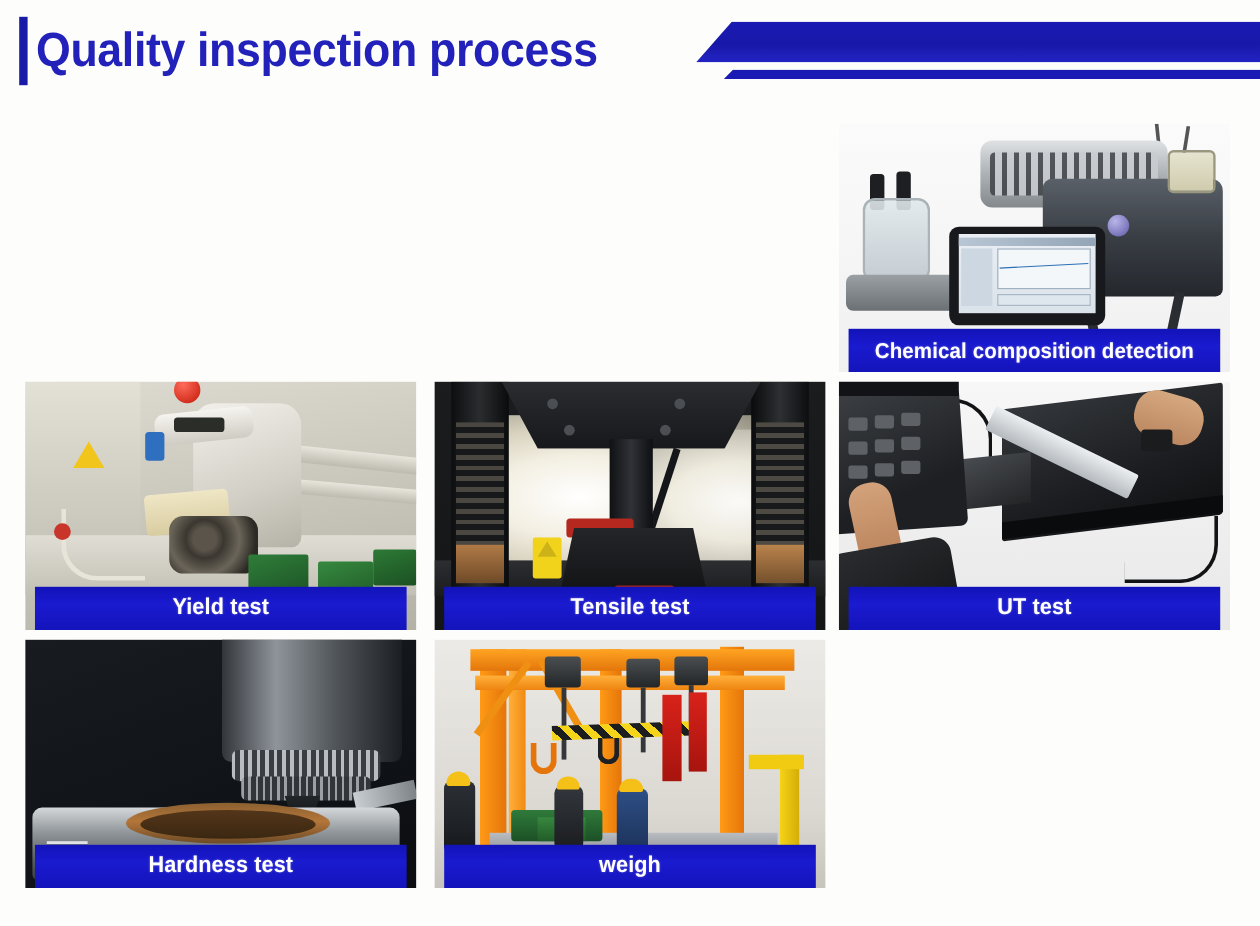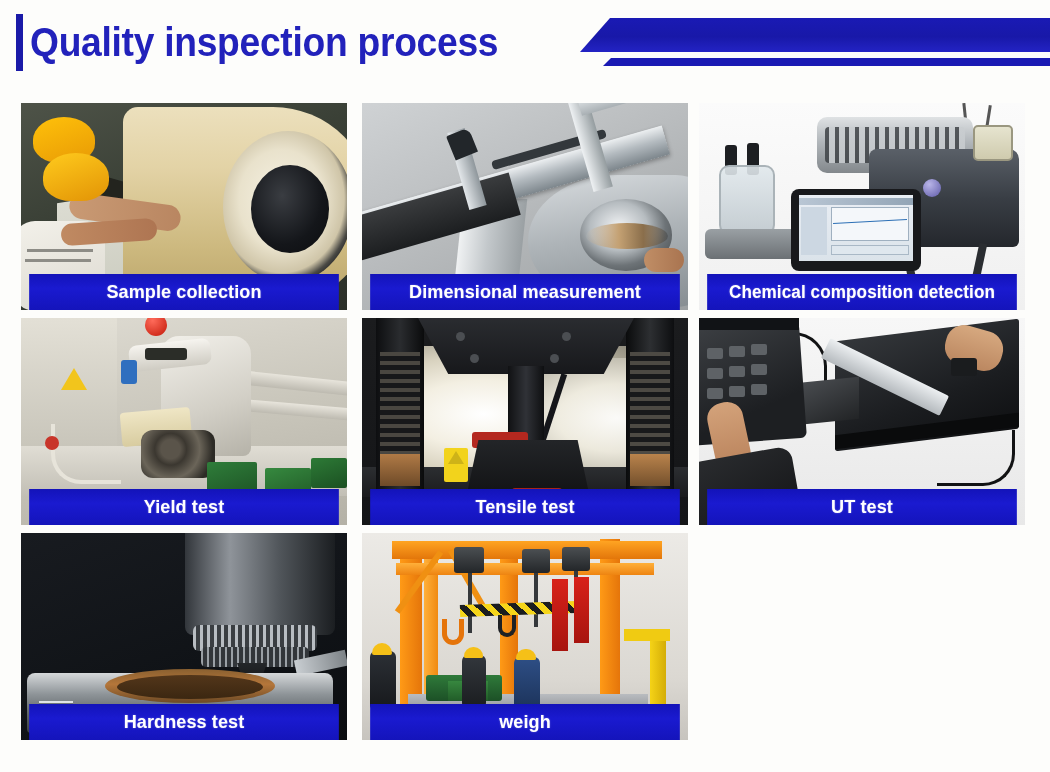--- a/index.html
+++ b/index.html
@@ -612,55 +612,21 @@
 
 <div class="header">
   <div class="accent-bar"></div>
   <div class="page-title">Quality inspection process</div>
   <div class="banner-shape"></div>
   <div class="banner-line"></div>
 </div>
 
 <div class="grid">
 
-  <div class="tile r0 c0">
-    <div class="photo p1">
-      <div class="layer bench"></div>
-        <div class="layer darkrail"></div>
-      <div class="layer coil"></div>
-        <div class="layer coilface"></div>
-        <div class="layer coilhole"></div>
-      <div class="layer shirt"></div>
-        <div class="layer stripe"></div>
-        <div class="layer stripe2"></div>
-      <div class="layer arm"></div>
-        <div class="layer arm2"></div>
-      <div class="layer hat1"></div>
-        <div class="layer hat2"></div>
-    </div>
-    <div class="caption">Sample collection</div>
-  </div>
-
-  <div class="tile r0 c1">
-    <div class="photo p2">
-      <div class="layer coil2"></div>
-        <div class="layer coil2hole"></div>
-        <div class="layer coil2shine"></div>
-      <div class="layer strip"></div>
-      <div class="layer caliperbar"></div>
-        <div class="layer slot"></div>
-      <div class="layer caliperdark"></div>
-      <div class="layer jawA"></div>
-        <div class="layer jawAtip"></div>
-      <div class="layer jawB"></div>
-        <div class="layer jawBtop"></div>
-      <div class="layer finger"></div>
-    </div>
-    <div class="caption">Dimensional measurement</div>
-  </div>
+
 
   <div class="tile r0 c2">
     <div class="photo p3">
       <div class="layer tube1"></div>
         <div class="layer tube2"></div>
       <div class="layer drum"></div>
         <div class="layer drumslots"></div>
       <div class="layer body"></div>
         <div class="layer knob"></div>
         <div class="layer jar"></div>

